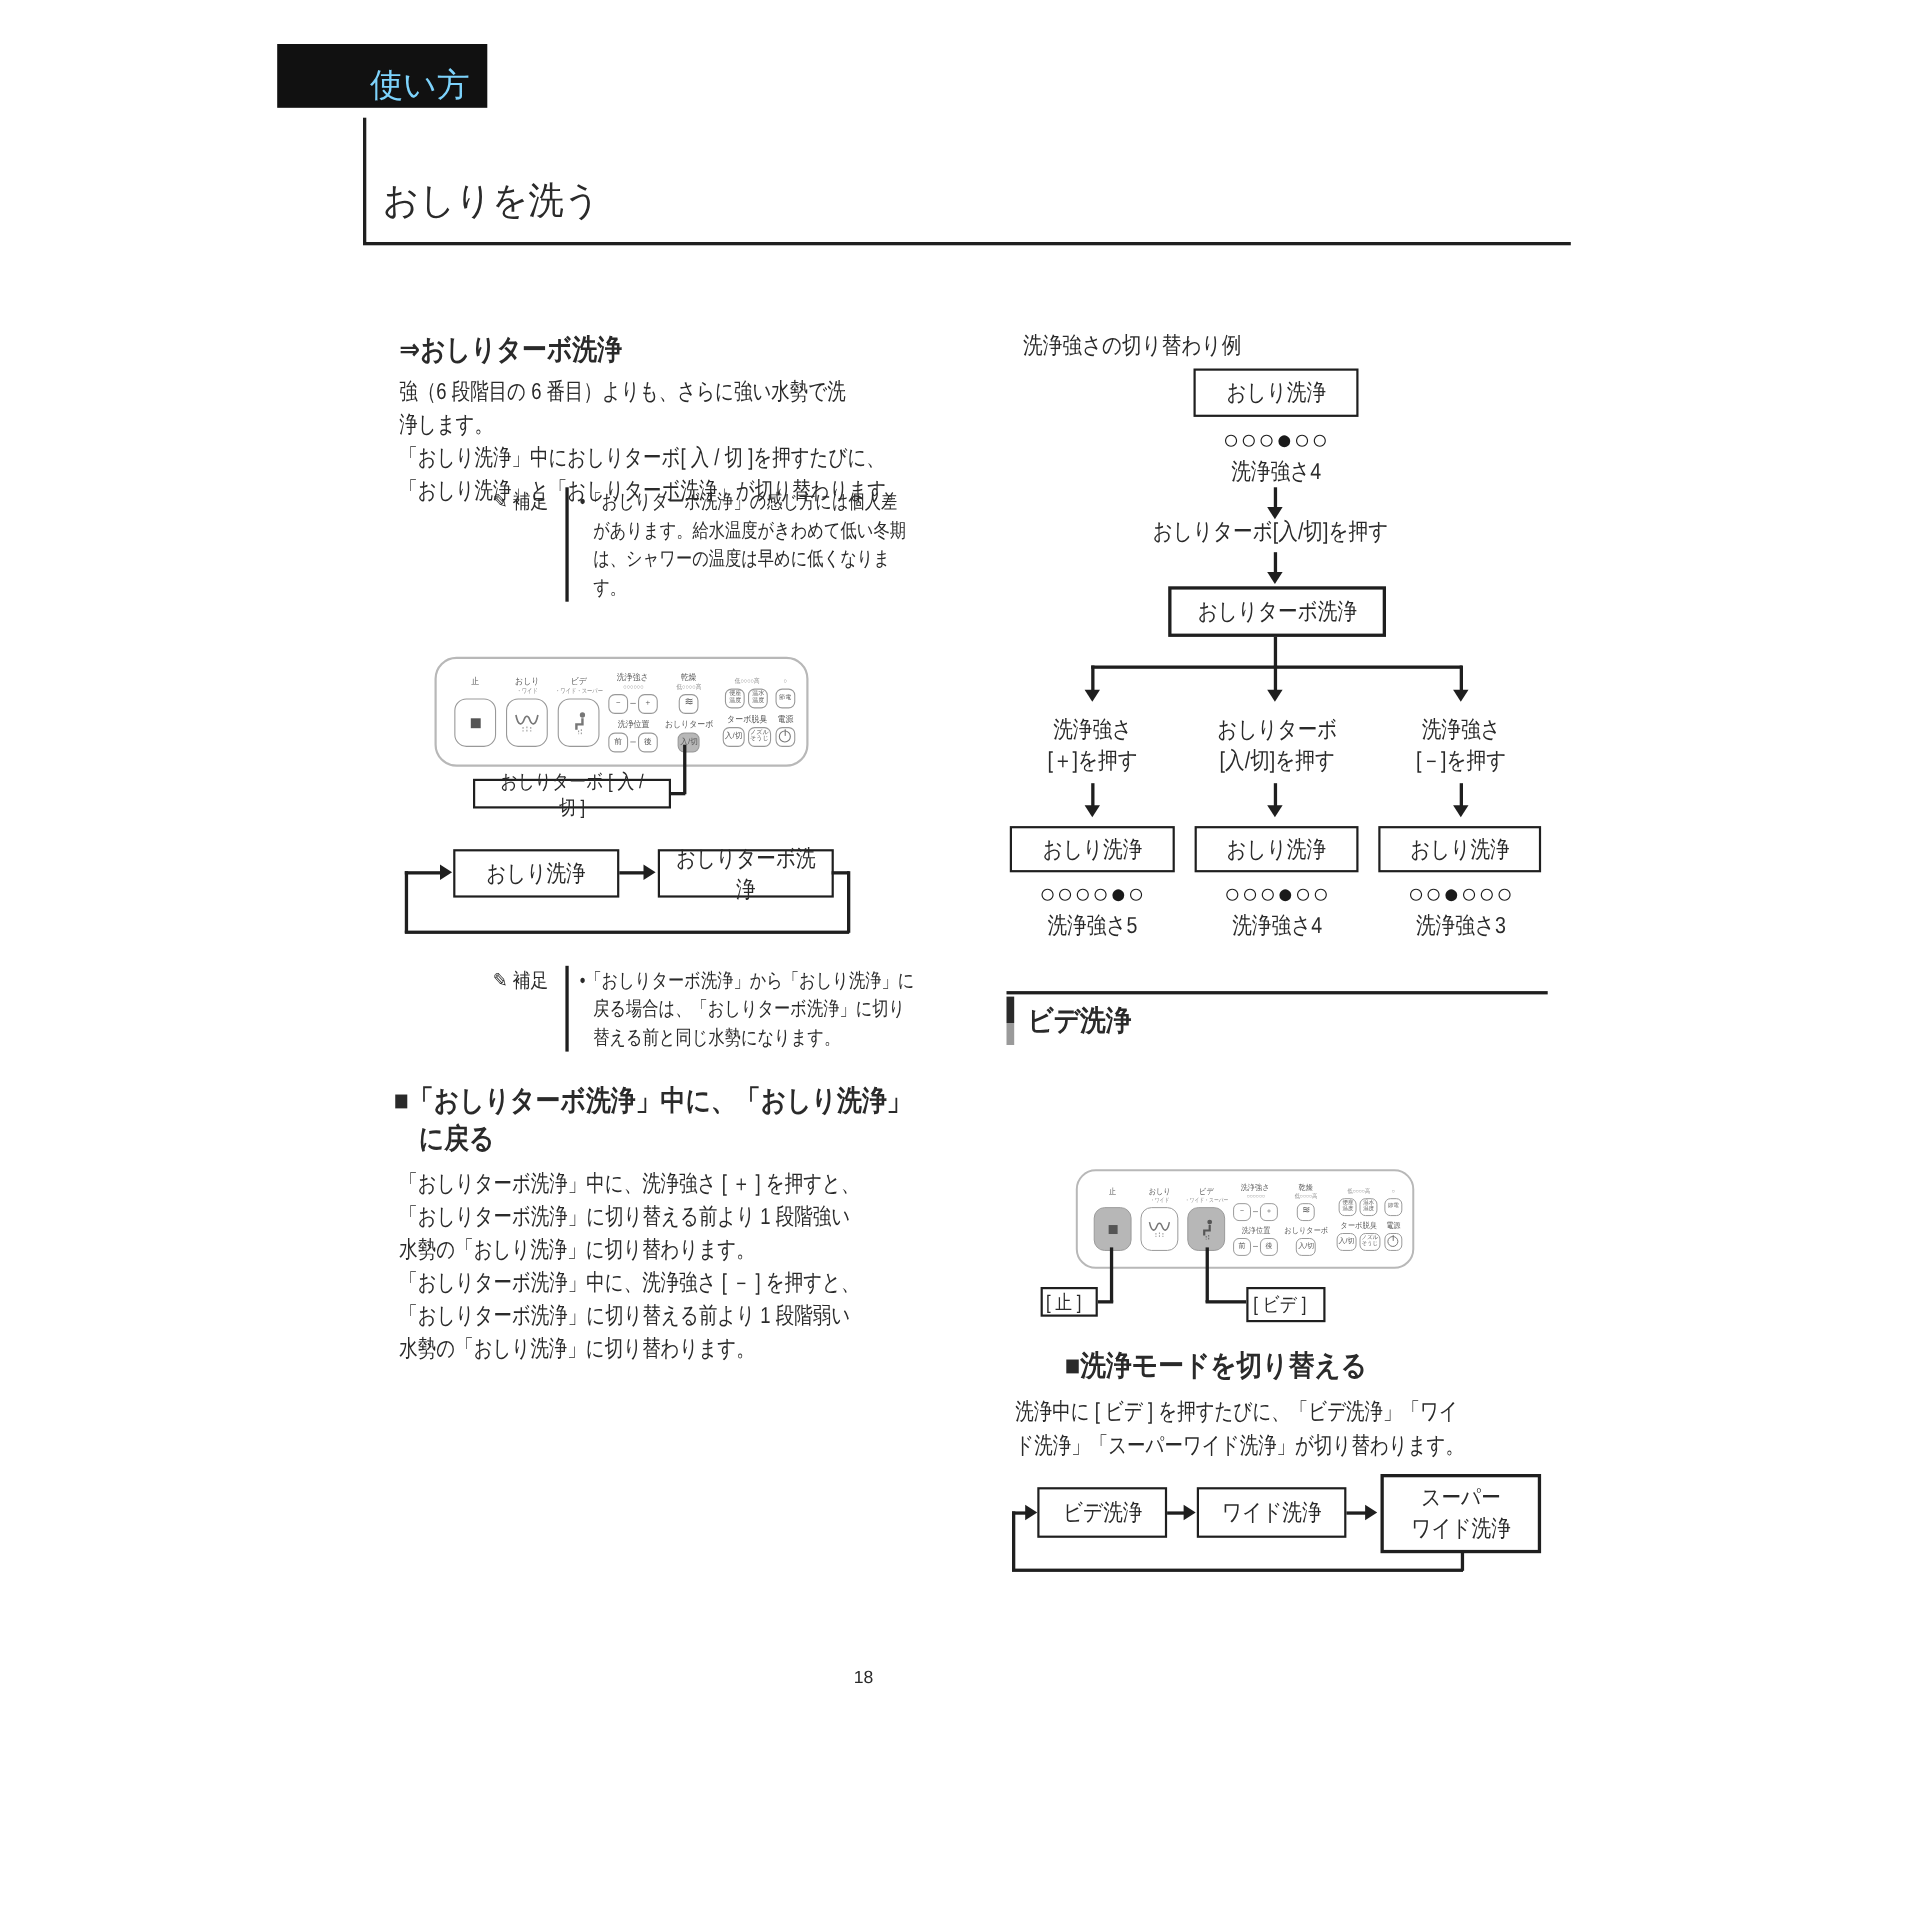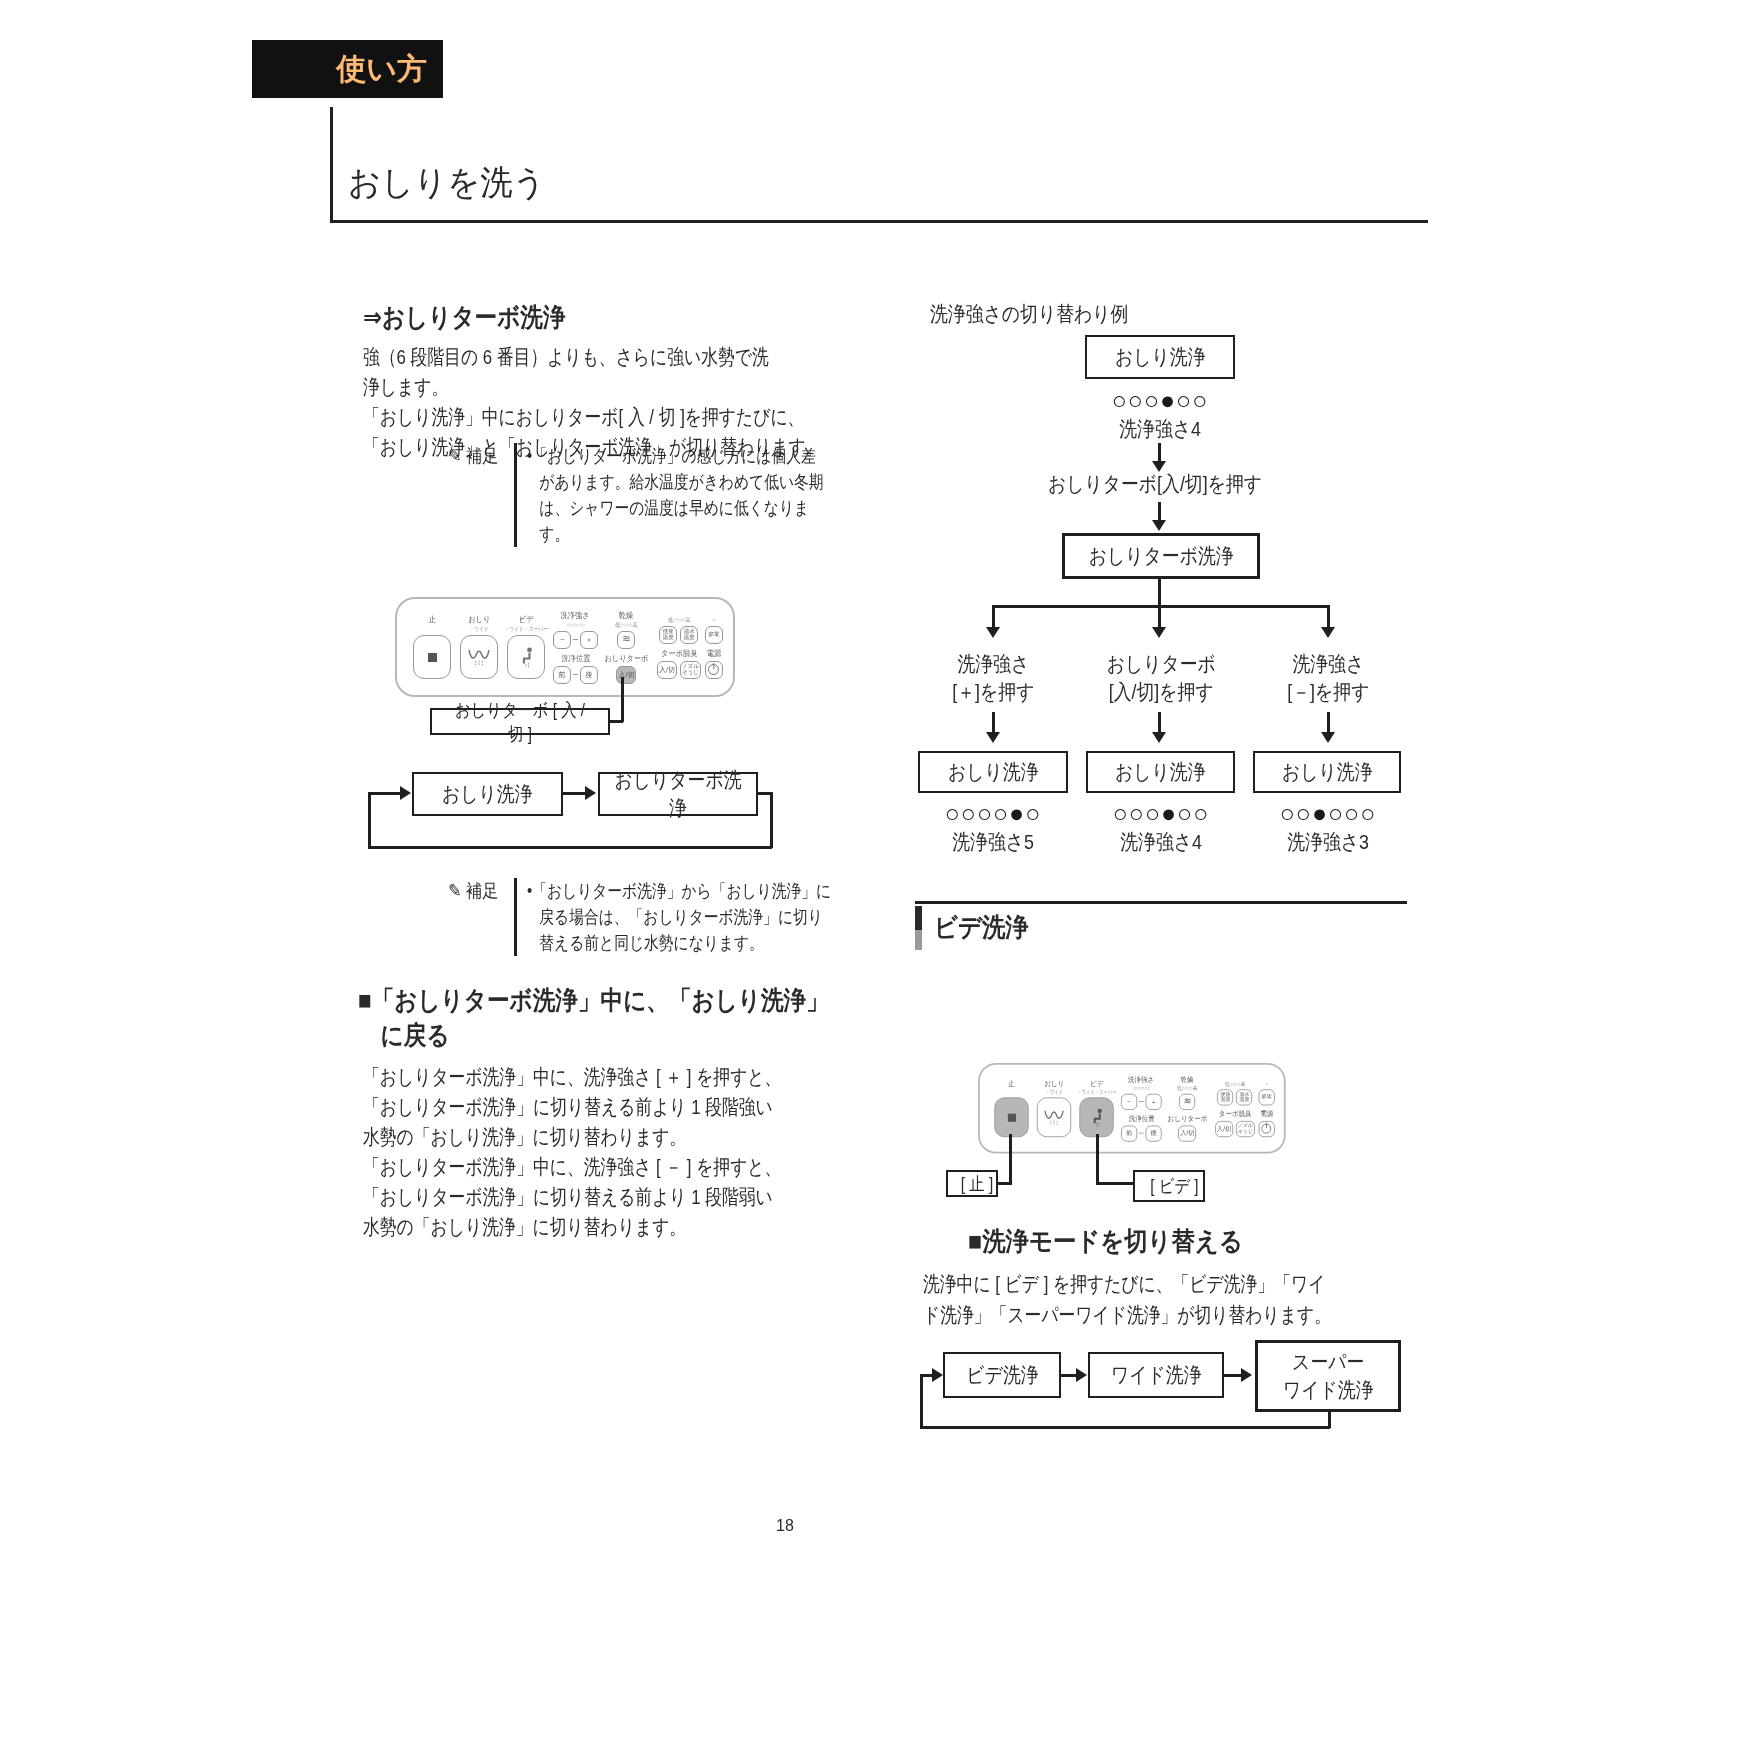--- a/index.html
+++ b/index.html
@@ -15,23 +15,23 @@
   .cx{display:inline-block;transform:scaleX(.8);transform-origin:0 0;white-space:pre-line}
   .cxc{display:inline-block;transform:scaleX(.85);transform-origin:50% 50%;white-space:pre-line;text-align:center}
   .para{position:absolute;font-size:21px;line-height:30px}
   .hd{position:absolute;font-weight:bold;font-size:26px;line-height:35px}
   .note{position:absolute;display:flex;gap:10px;font-size:18px;line-height:26px;align-items:stretch}
   .note .bar{width:2.5px;background:#1f1f1f;flex:0 0 2.5px}
   .notelabel{white-space:nowrap;display:inline-block;transform:scaleX(.9);transform-origin:0 0}
   .notetext{width:365px;padding-left:15px;text-indent:-15px;white-space:pre-line;display:inline-block;transform:scaleX(.82);transform-origin:0 0}
   .clabel{position:absolute;display:flex;justify-content:center;font-size:21px;line-height:28px;text-align:center}
   .dots{position:absolute;display:flex;justify-content:center;font-size:25px;letter-spacing:1px;color:#1a1a1a}
-  .tab{position:absolute;left:252px;top:40px;width:191px;height:58px;background:#111;color:#fdba74;
-       font-size:30px;font-weight:bold;display:flex;align-items:center;justify-content:flex-end;padding-right:16px;box-sizing:border-box}
-  .callout{position:absolute;border:2px solid #1f1f1f;background:#fff;display:flex;align-items:center;justify-content:flex-end;font-size:18px;box-sizing:border-box}
+  .tab{position:absolute;left:252px;top:40px;width:191px;height:58px;background:#111;color:#7dd3fc;
+       font-size:30px;font-weight:normal;display:flex;align-items:flex-end;justify-content:flex-end;padding-right:16px;box-sizing:border-box}
+  .callout{position:absolute;border:2px solid #1f1f1f;background:#fff;display:flex;align-items:center;justify-content:flex-start;font-size:18px;box-sizing:border-box}
   
   .remote{position:absolute;width:340px;height:100px;border:2px solid #b8b8b8;border-radius:20px;background:#fff;
           display:flex;align-items:center;gap:6px;padding:0 6px 0 14px;box-sizing:border-box;color:#666}
   .r-grp{display:flex;gap:4px}
   .r-grp.big{gap:5px}
   .r-col{display:flex;flex-direction:column;align-items:center}
   .r-grp.big .r-col{width:42px}
   .r-lab{font-size:8px;line-height:10px;white-space:nowrap;display:inline-block;transform:scaleX(.9);color:#555}
   .r-sub{font-size:6px;line-height:8px;white-space:nowrap;display:inline-block;transform:scaleX(.8);color:#888;min-height:8px}
   .r-dots{font-size:6px;line-height:8px;color:#888;white-space:nowrap;display:inline-block;transform:scaleX(.85);min-height:8px}

